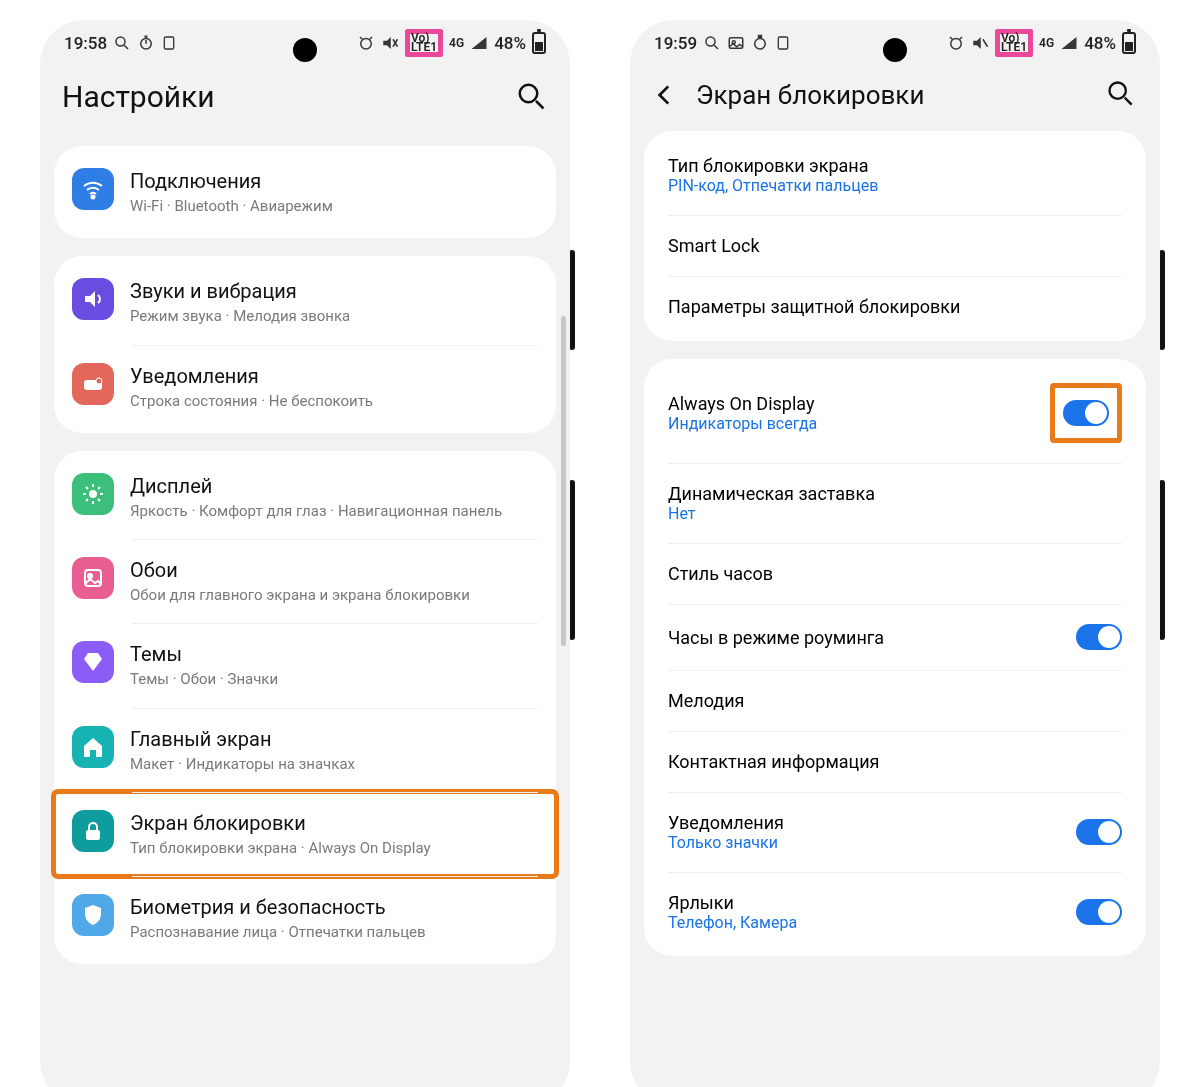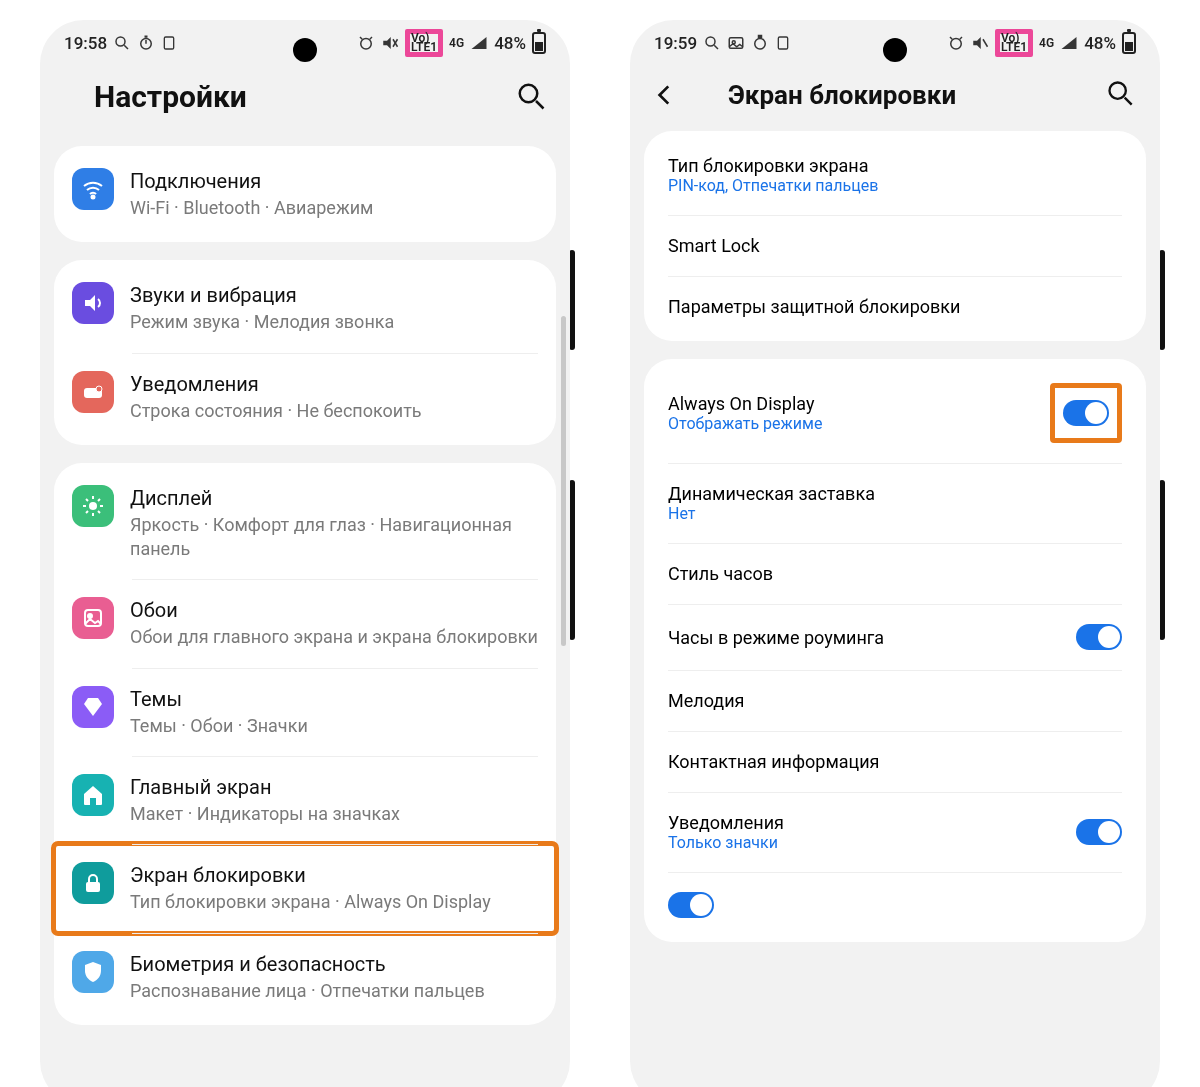--- a/index.html
+++ b/index.html
@@ -16,34 +16,34 @@
   .status { height: 45px; display: flex; align-items: center; justify-content: space-between; padding: 0 24px; font-size: 17px; font-weight: 500; color: #222; }
   .status .l, .status .r { display: flex; align-items: center; gap: 6px; }
   .sb-icon { display: inline-flex; align-items: center; justify-content: center; opacity: .9; }
   .battery { width: 14px; height: 22px; border: 2px solid #222; border-radius: 3px; position: relative; display: inline-block; }
   .battery::before { content: ''; position: absolute; top: -5px; left: 3px; right: 3px; height: 3px; background: #222; border-radius: 1px; }
   .battery::after { content: ''; position: absolute; bottom: 1px; left: 1px; right: 1px; height: 45%; background: #222; }
   .net-txt { font-size: 12px; line-height: 9px; border: 5px solid #ec4899; padding: 0 1px; border-radius: 2px; font-weight: 600; }
 
   
   .hdr { display: flex; align-items: center; padding: 14px 22px 32px 22px; }
-  .hdr-title { font-size: 30px; font-weight: 700; flex: 1; color: #111; margin-left: 32px; }
+  .hdr-title { font-size: 30px; font-weight: 400; flex: 1; color: #111; }
   .hdr-title.sm { font-size: 26px; }
   .hdr .back { width: 36px; display: flex; align-items: center; margin-right: 8px; }
   .hdr .search { width: 32px; height: 32px; }
 
   
   .content { padding: 0 14px; }
   .card { background: #fff; border-radius: 28px; margin-bottom: 18px; padding: 4px 0; }
   .row { display: flex; align-items: flex-start; padding: 18px 18px; position: relative; }
   .row + .row::before { content:''; position:absolute; top:0; left:78px; right:18px; height:1px; background:#eee; }
   .ic { width: 42px; height: 42px; border-radius: 12px; margin-right: 16px; display: flex; align-items: center; justify-content: center; flex-shrink: 0; font-size: 22px; color: #fff; }
   .row .txt { flex: 1; }
   .row .ttl { font-size: 20px; color: #111; line-height: 1.3; }
-  .row .sub { font-size: 18px; color: #7a7a7a; line-height: 1.35; margin-top: 2px; }
+  .row .sub { font-size: 15px; color: #7a7a7a; line-height: 1.35; margin-top: 2px; }
   .sub.link { color: #1a73e8; }
 
   
   .r-row { display: flex; align-items: center; padding: 20px 24px; position: relative; }
   .card .r-row + .r-row::before { content:''; position:absolute; top:0; left:24px; right:24px; height:1px; background:#eee; }
   .r-row .txt { flex: 1; }
   .r-row .ttl { font-size: 18px; }
   .switch { width: 46px; height: 26px; border-radius: 13px; background: #1a73e8; position: relative; flex-shrink: 0; }
   .switch::after { content:''; position:absolute; top:2px; right:2px; width:22px; height:22px; border-radius:50%; background:#fff; }
 
@@ -347,21 +347,21 @@
             <div class="r-row">
               <div class="txt">
                 <div class="ttl">Параметры защитной блокировки</div>
               </div>
             </div>
           </div>
           <div class="card">
             <div class="r-row">
               <div class="txt">
                 <div class="ttl">Always On Display</div>
-                <div class="sub link">Отображать режиме</div>
+                <div class="sub link">Индикаторы всегда</div>
               </div>
               <div class="hl-sw">
                 <div class="switch"></div>
               </div>
             </div>
             <div class="r-row">
               <div class="txt">
                 <div class="ttl">Динамическая заставка</div>
                 <div class="sub link">Нет</div>
               </div>
@@ -388,20 +388,24 @@
               </div>
             </div>
             <div class="r-row">
               <div class="txt">
                 <div class="ttl">Уведомления</div>
                 <div class="sub link">Только значки</div>
               </div>
               <div class="switch"></div>
             </div>
             <div class="r-row">
+              <div class="txt">
+                <div class="ttl">Ярлыки</div>
+                <div class="sub link">Телефон, Камера</div>
+              </div>
               <div class="switch"></div>
             </div>
           </div>
         </div>
     </div>
   </div>
 
 </div>
 
 </body></html>

